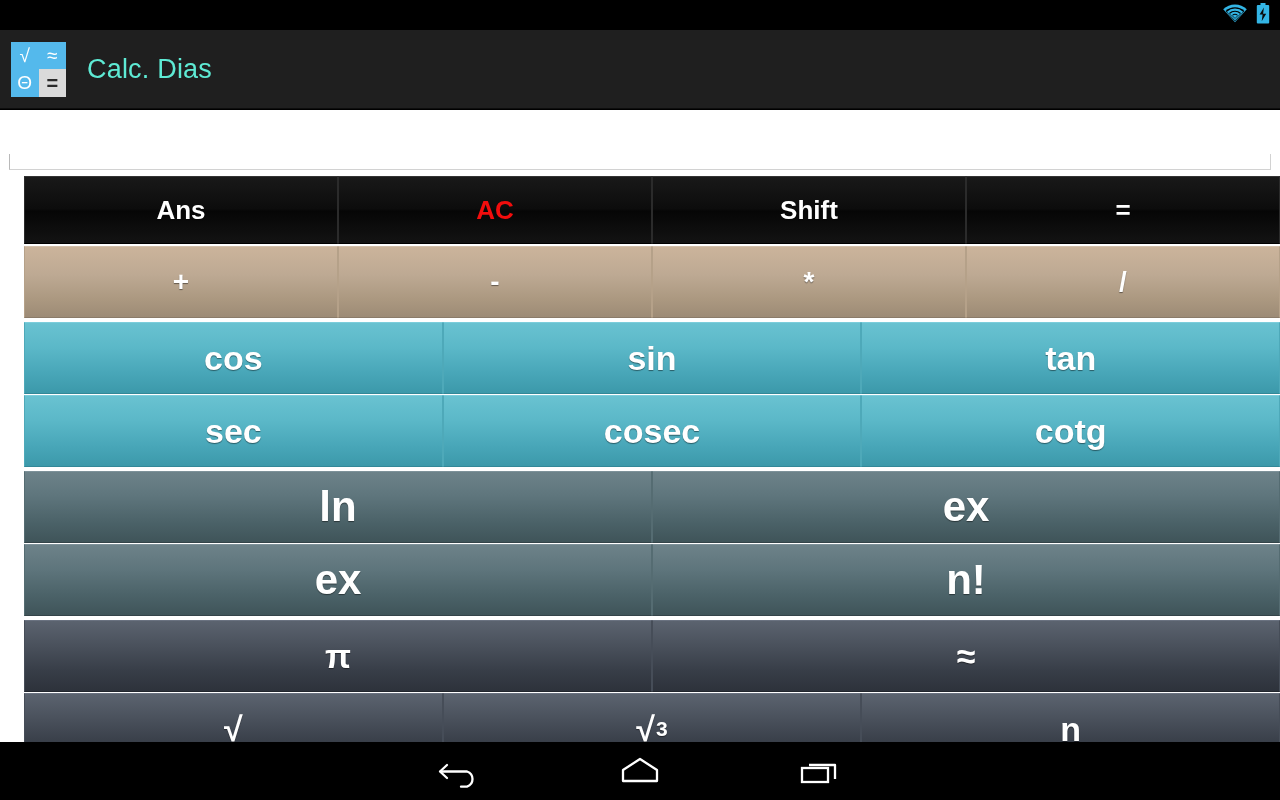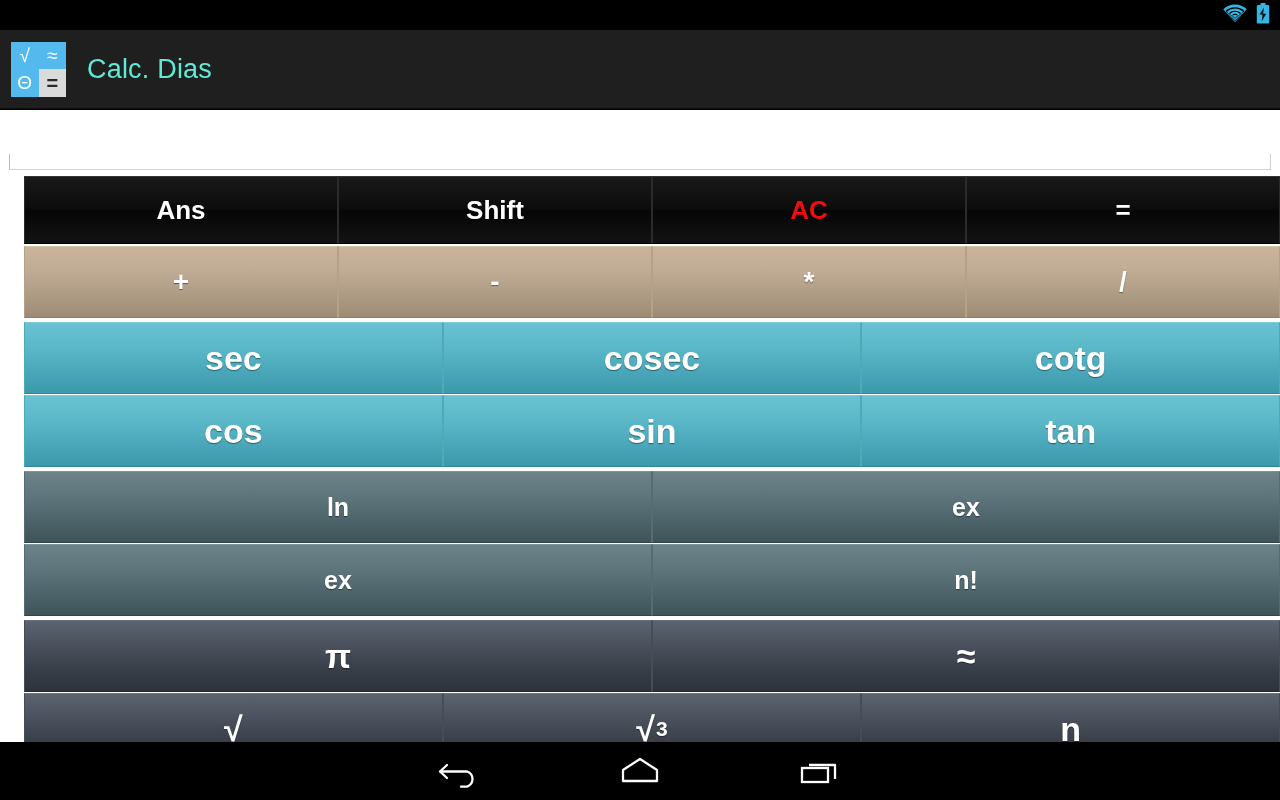--- a/index.html
+++ b/index.html
@@ -118,21 +118,21 @@
   .g-teal .krow + .krow { margin-top:1px; }
 
   
   .g-slate { margin-top:4px; }
   .g-slate .kbtn {
     height:72px;
     background:linear-gradient(to bottom,#6d8289 0%,#5e757c 35%,#4b6268 72%,#3f5459 100%);
     border-color:#556c72;
     border-top-color:#7d9199;
     border-bottom-color:#344449;
-    font-size:25px;
+    font-size:42px;
   }
   .g-slate .krow + .krow { margin-top:1px; }
 
   
   .g-graphite { margin-top:4px; }
   .g-graphite .kbtn {
     height:72px;
     background:linear-gradient(to bottom,#5b636f 0%,#4a515c 35%,#373d47 72%,#2d323b 100%);
     border-color:#464d58;
     border-top-color:#6a7280;
@@ -191,27 +191,27 @@
     <div class="display-text"></div>
     <div class="display-field"></div>
   </div>
 
   <div class="keypad" id="keypad">
       <div class="kgroup g-dark">
         <div class="krow">
           <div class="kbtn">
             <span>Ans</span>
           </div>
-          <div class="kbtn">
-            <span>Shift</span>
-          </div>
           <div class="kbtn red">
             <span>AC</span>
           </div>
           <div class="kbtn">
+            <span>Shift</span>
+          </div>
+          <div class="kbtn">
             <span>=</span>
           </div>
         </div>
       </div>
       <div class="kgroup g-tan">
         <div class="krow">
           <div class="kbtn">
             <span>+</span>
           </div>
           <div class="kbtn">
@@ -221,38 +221,38 @@
             <span>*</span>
           </div>
           <div class="kbtn">
             <span>/</span>
           </div>
         </div>
       </div>
       <div class="kgroup g-teal">
         <div class="krow">
           <div class="kbtn">
+            <span>cos</span>
+          </div>
+          <div class="kbtn">
+            <span>sin</span>
+          </div>
+          <div class="kbtn">
+            <span>tan</span>
+          </div>
+        </div>
+        <div class="krow">
+          <div class="kbtn">
             <span>sec</span>
           </div>
           <div class="kbtn">
             <span>cosec</span>
           </div>
           <div class="kbtn">
             <span>cotg</span>
-          </div>
-        </div>
-        <div class="krow">
-          <div class="kbtn">
-            <span>cos</span>
-          </div>
-          <div class="kbtn">
-            <span>sin</span>
-          </div>
-          <div class="kbtn">
-            <span>tan</span>
           </div>
         </div>
       </div>
       <div class="kgroup g-slate">
         <div class="krow">
           <div class="kbtn">
             <span>ln</span>
           </div>
           <div class="kbtn">
             <span>ex</span>

